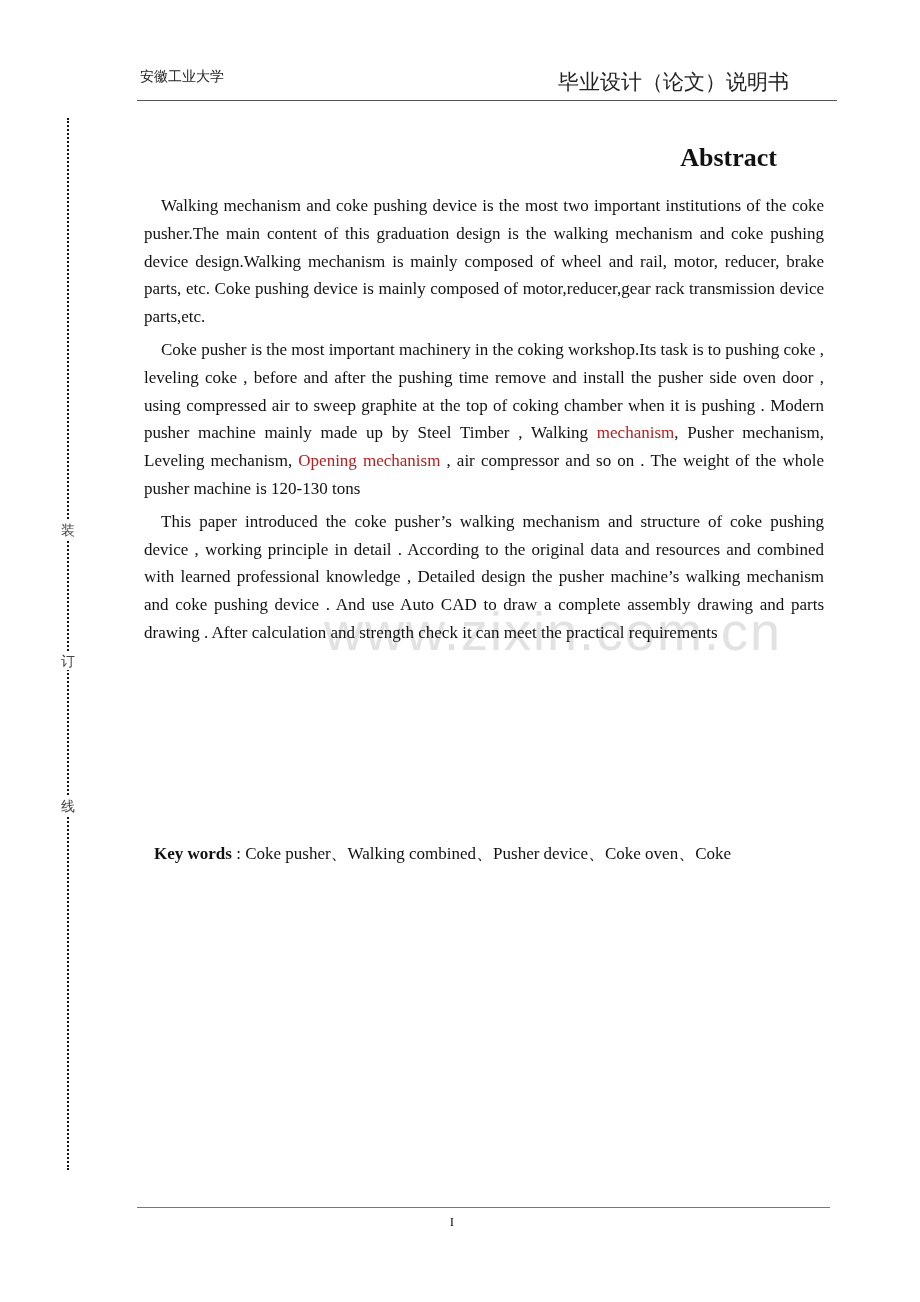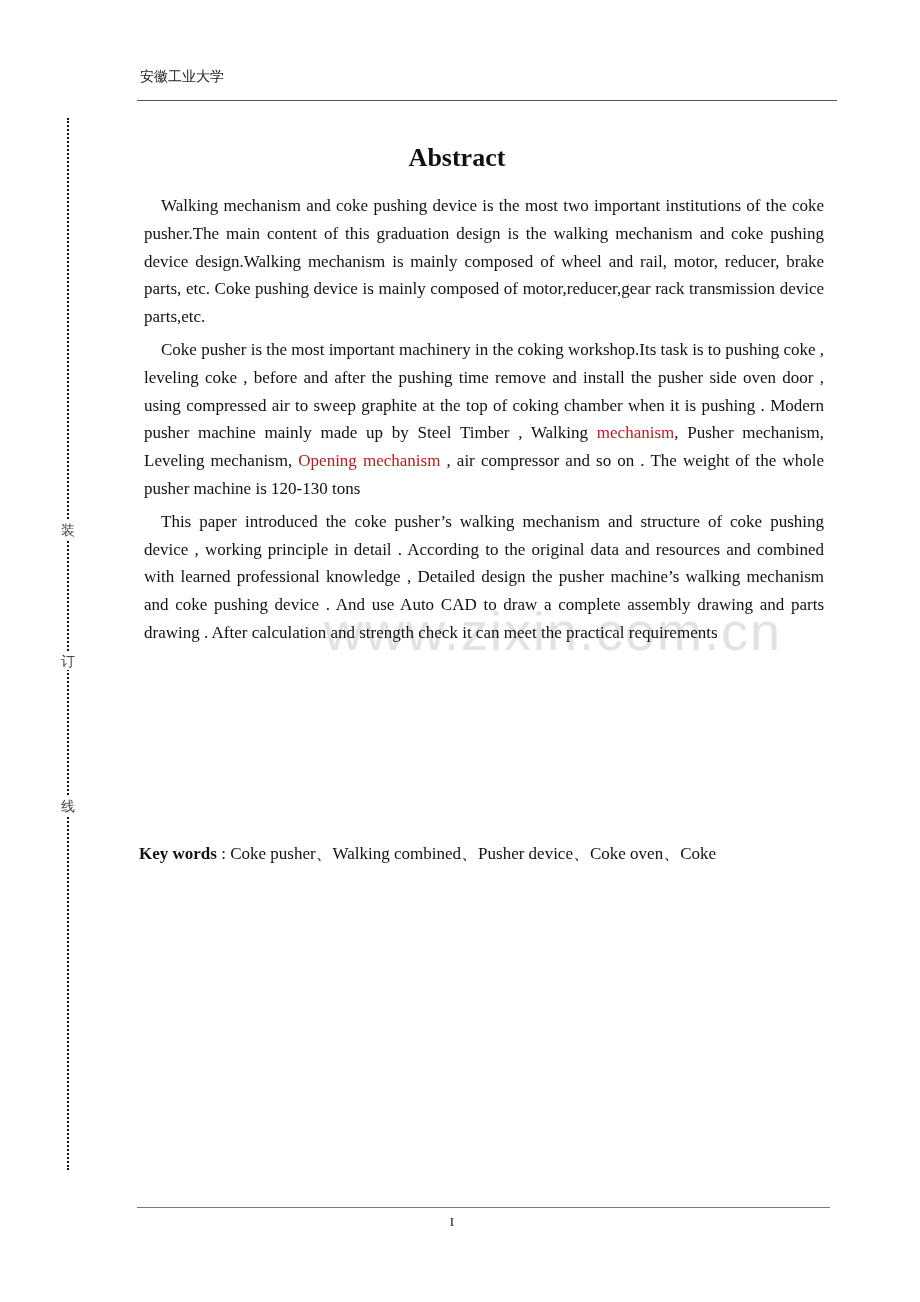--- a/index.html
+++ b/index.html
@@ -8,37 +8,38 @@
   .header { position: absolute; left: 137px; top: 66px; width: 700px; height: 34px;
             border-bottom: 1.5px solid #555; }
   .header .left { position: absolute; left: 3px; top: 2px; font-size: 14px; color: #222;
                   font-family: "DejaVu Sans", sans-serif; letter-spacing: 0px; }
   .header .right { position: absolute; right: 48px; top: 2px; font-size: 21px; color: #222;
                    font-family: "DejaVu Sans", sans-serif; }
   .binding { position: absolute; left: 67px; top: 118px; width: 0; height: 1052px;
              border-left: 2.5px dotted #111; }
   .binding-char { position: absolute; left: 59px; font-size: 14px; color: #444; background: #fff;
                   width: 18px; text-align: center; font-family: "DejaVu Sans", sans-serif; line-height: 18px; }
-  .title { position: absolute; left: 137px; width: 640px; top: 143px; text-align: center;
+  .title { position: absolute; left: 137px; width: 640px; top: 143px; text-align: right;
            font-size: 26px; font-weight: bold; }
   .body { position: absolute; left: 139px; top: 187px; width: 690px; font-size: 17px; line-height: 27.8px; }
   .body p { margin: 5px; text-align: justify; text-indent: 17px; }
   .gray { color: #b91c1c; }
   .watermark { position: absolute; left: 300px; top: 600px; font-size: 54px; color: #e2e2e2;
                font-family: "Liberation Sans", sans-serif; letter-spacing: 2px; pointer-events: none; margin-left: 24px; }
   .keywords { position: absolute; left: 139px; top: 842px; font-size: 17px; }
-  .keywords b { font-weight: bold; }
+  .keywords b { font-weight: bold; margin-left: 15px; }
   .footer-line { position: absolute; left: 137px; top: 1207px; width: 693px; border-top: 1.5px solid #777; }
   .page-num { position: absolute; left: 437px; width: 30px; text-align: center; top: 1214px; font-size: 13px; }
 </style>
 </head>
 <body>
 
 <div class="header">
   <span class="left">安徽工业大学</span>
+  <span class="right">毕业设计（论文）说明书</span>
 </div>
 
 <div class="binding"></div>
 <div class="binding-char" style="top:521px;">装</div>
 <div class="binding-char" style="top:652px;">订</div>
 <div class="binding-char" style="top:797px;">线</div>
 
 <div class="title">Abstract</div>
 
 <div class="watermark">www.zixin.com.cn</div>

